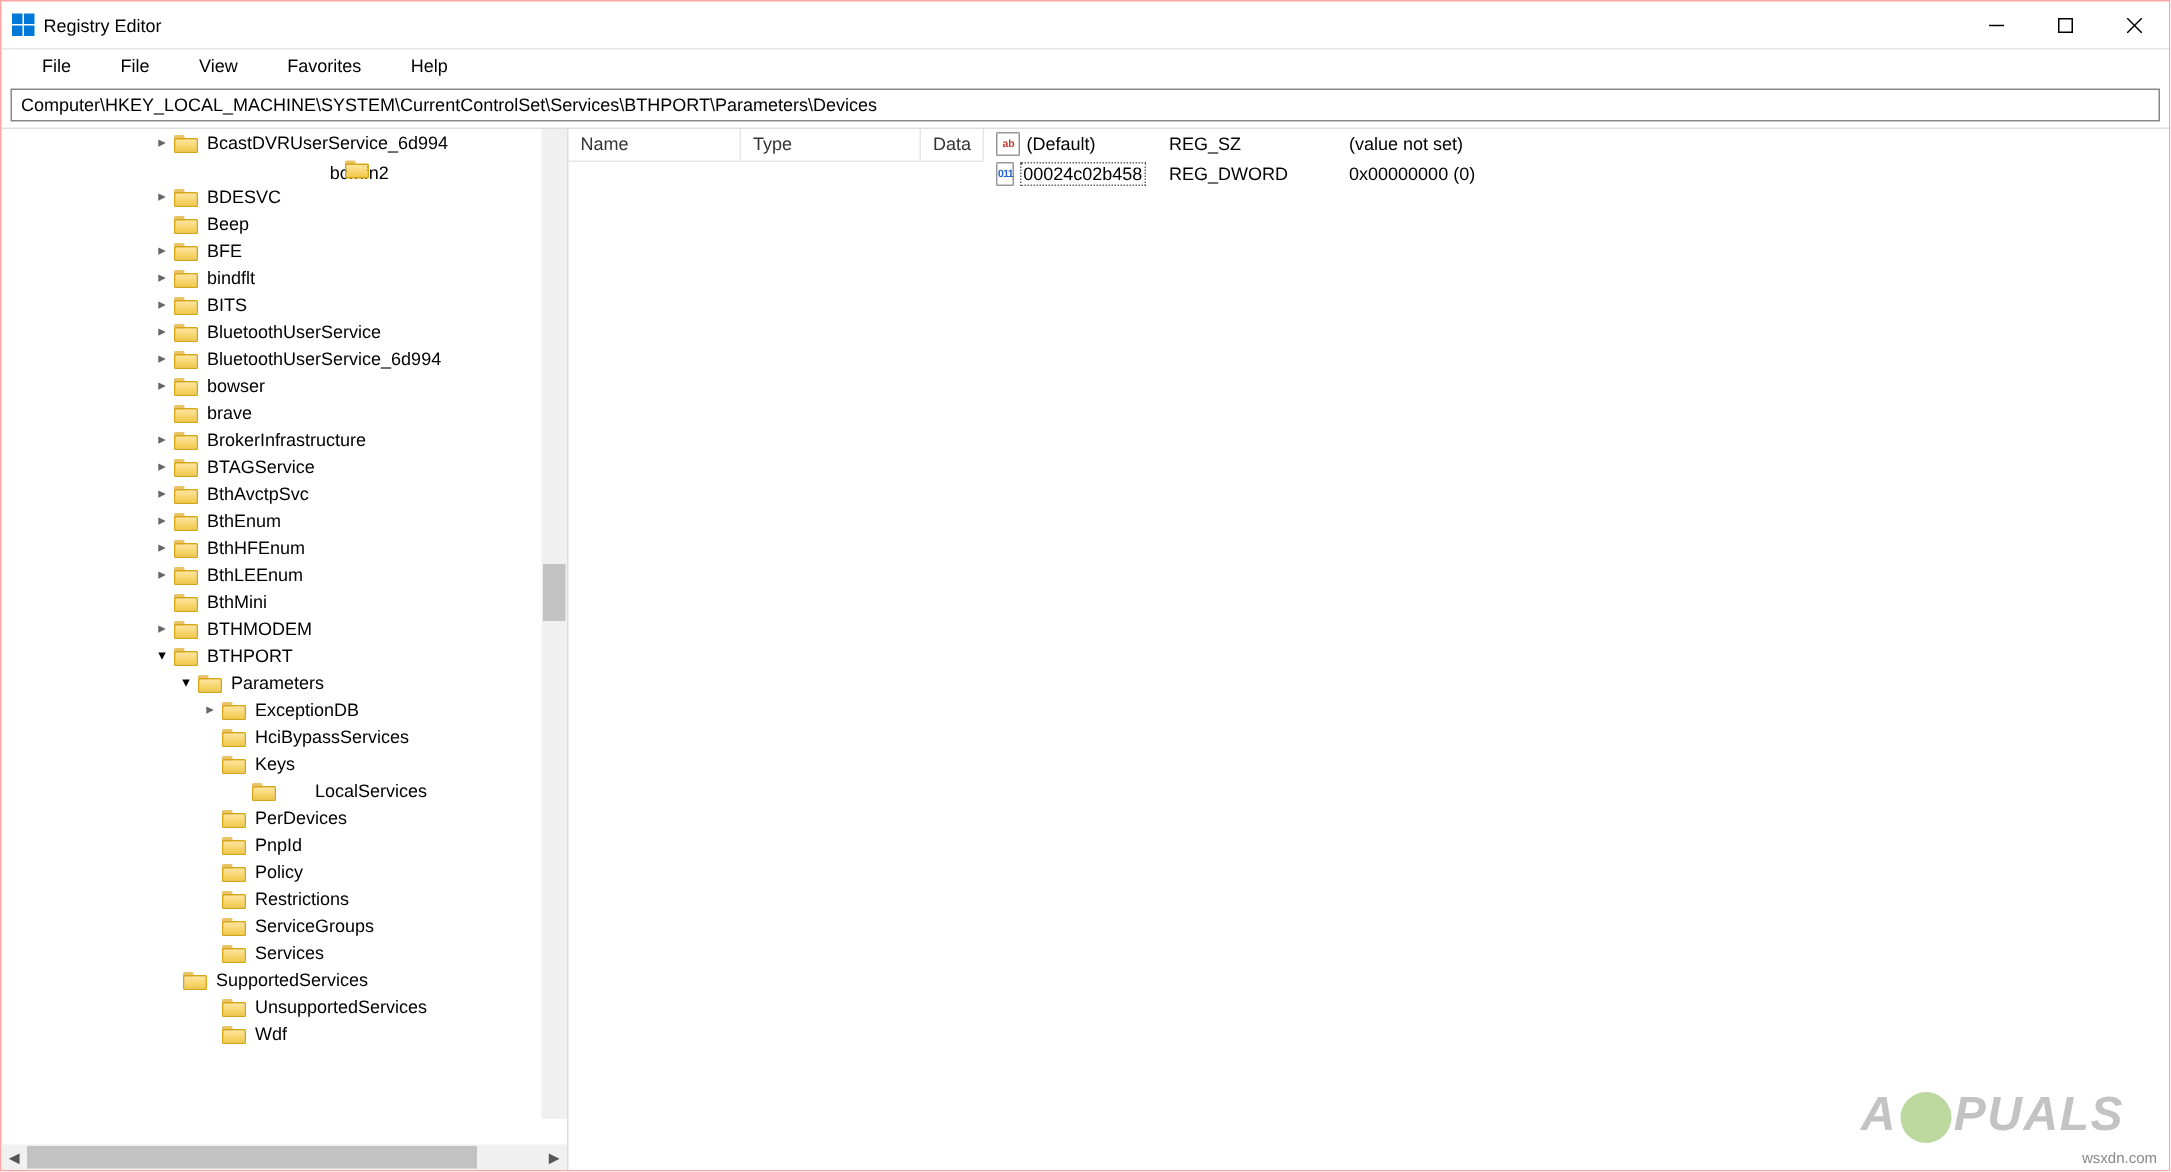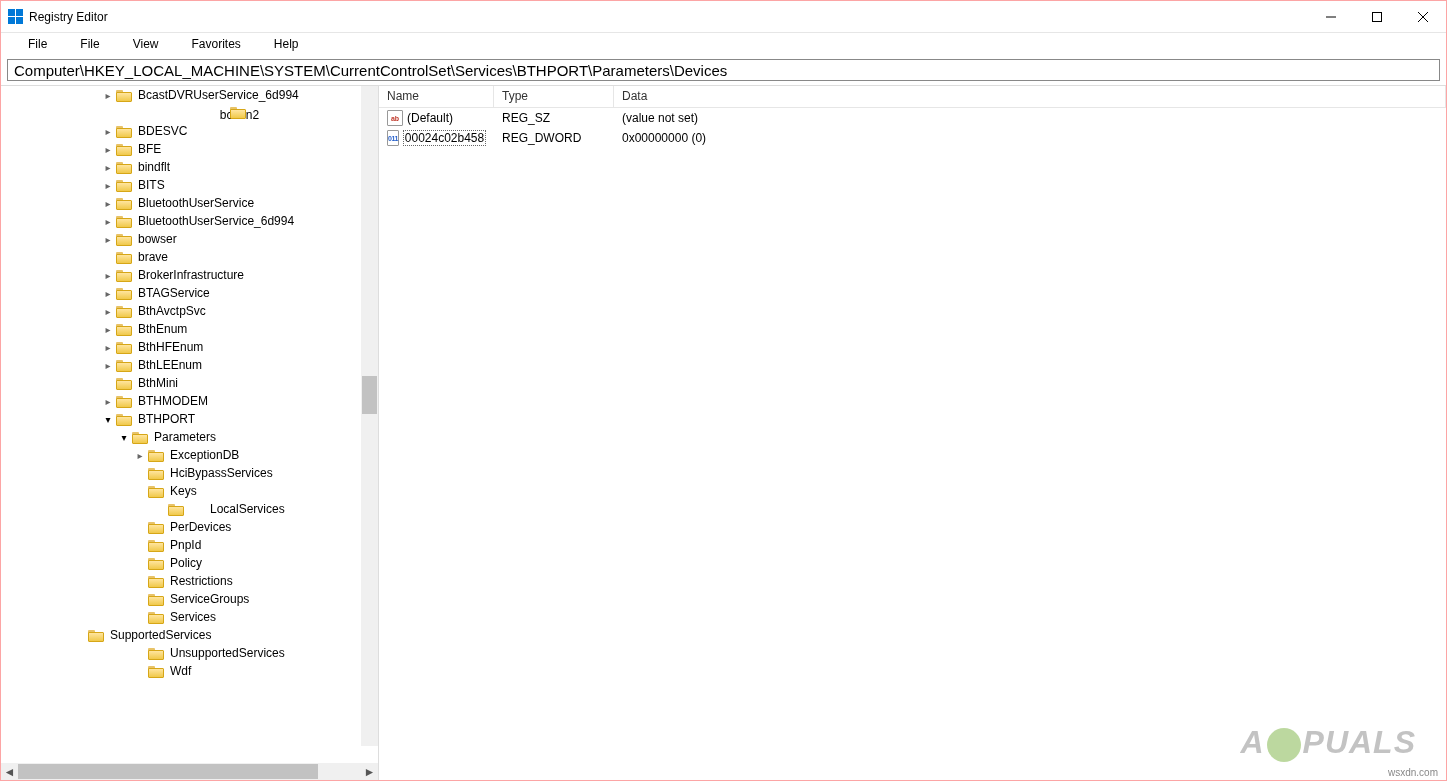--- a/index.html
+++ b/index.html
@@ -8,40 +8,40 @@
   .titlebar { height:32px; display:flex; align-items:center; padding:0 0 0 6px; border-bottom:1px solid #e6e6e6; }
   .titlebar .app-icon { width:16px; height:16px; margin-right:6px; display:flex; flex-wrap:wrap; }
   .app-icon .sq { width:7px; height:7px; background:#0078d7; margin:0.5px; }
   .titlebar .title { flex:0 0 auto; }
   .titlebar .spacer { flex:1; }
   .win-btns { display:flex; height:100%; }
   .win-btn { width:46px; display:flex; align-items:center; justify-content:center; }
   .win-btn svg { pointer-events:none; }
   .menubar { height:22px; display:flex; align-items:center; padding:0 4px; gap:2px; }
   .menu-item { padding:2px 8px;margin-left:15px; }
-  .addressbar { border:1px solid #888; margin:4px 6px; height:22px; display:flex; align-items:center; padding:0 6px; font-size:15px; }
+  .addressbar { border:1px solid #888; margin:4px 6px; height:22px; display:flex; align-items:center; padding:0 6px; font-size:12px; }
   .content { flex:1; display:flex; border-top:1px solid #ddd; min-height:0; }
   .tree-panel { width:378px; border-right:1px solid #ddd; position:relative; display:flex; flex-direction:column; min-height:0; }
   .tree-scroll { flex:1; overflow:hidden; position:relative; }
   .tree-inner { position:absolute; left:0; right:0; top:0; }
   .tree-row { height:18px; display:flex; align-items:center; white-space:nowrap; }
   .expander { width:14px; height:14px; display:flex; align-items:center; justify-content:center; color:#666; font-size:10px; margin-right:1px; }
   .expander.open { color:#000; }
   .folder-icon { width:16px; height:13px; margin-right:4px; position:relative; }
   .folder-icon::before { content:""; position:absolute; left:0; top:1px; width:7px; height:3px; background:#e8c368; border-radius:1px 1px 0 0; }
   .folder-icon::after { content:""; position:absolute; left:0; top:3px; width:16px; height:10px; background:linear-gradient(#ffe59e,#f0c94a); border:1px solid #d6a617; border-radius:1px; box-sizing:border-box; }
   .tree-label { padding:0 2px; }
   .tree-label.selected { border:1px dotted #888; background:#f0f0f0; padding:0 1px; }
   .vscrollbar { position:absolute; right:0; top:0; bottom:17px; width:17px; background:#f0f0f0; }
   .vscrollbar .thumb { position:absolute; left:1px; right:1px; top:290px; height:38px; background:#c2c2c2; }
   .hscrollbar { height:17px; background:#f0f0f0; display:flex; align-items:center; position:relative; }
   .hscrollbar .arrow { width:17px; height:17px; display:flex; align-items:center; justify-content:center; color:#555; }
   .hscrollbar .track { flex:1; height:17px; position:relative; }
   .hscrollbar .thumb { position:absolute; top:1px; bottom:1px; left:0; width:300px; background:#c2c2c2; }
-  .values-panel { flex:1; display:flex; flex-direction:column; }
+  .values-panel { flex:1; display:flex; flex-direction:row; }
   .vals-header { height:22px; display:flex; border-bottom:1px solid #e6e6e6; }
   .vals-header .col { padding:3px 8px; border-right:1px solid #e6e6e6; font-weight:400; color:#333; }
   .col-name { width:115px; }
   .col-type { width:120px; }
   .col-data { flex:1; }
   .val-row { height:20px; display:flex; }
   .val-row .cell { padding:1px 8px; display:flex; align-items:center; gap:4px; }
   .val-icon { width:16px; height:16px; border:1px solid #999; display:flex; align-items:center; justify-content:center; font-size:7px; font-weight:bold; border-radius:1px; }
   .val-icon.str { color:#c0392b; background:#fff; }
   .val-icon.bin { color:#2962cc; background:#fff; letter-spacing:-0.5px;}
@@ -111,20 +111,25 @@
               <span class="expander"></span>
               <span class="folder-icon"></span>
               <span class="tree-label">bcmfn2</span>
             </div>
             <div class="tree-row" style="padding-left: 100px;">
               <span class="expander">▸</span>
               <span class="folder-icon"></span>
               <span class="tree-label">BDESVC</span>
             </div>
             <div class="tree-row" style="padding-left: 100px;">
+              <span class="expander"></span>
+              <span class="folder-icon"></span>
+              <span class="tree-label">Beep</span>
+            </div>
+            <div class="tree-row" style="padding-left: 100px;">
               <span class="expander">▸</span>
               <span class="folder-icon"></span>
               <span class="tree-label">BFE</span>
             </div>
             <div class="tree-row" style="padding-left: 100px;">
               <span class="expander">▸</span>
               <span class="folder-icon"></span>
               <span class="tree-label">bindflt</span>
             </div>
             <div class="tree-row" style="padding-left: 100px;">
@@ -245,21 +250,21 @@
             <div class="tree-row" style="padding-left: 132px;">
               <span class="expander"></span>
               <span class="folder-icon"></span>
               <span class="tree-label">ServiceGroups</span>
             </div>
             <div class="tree-row" style="padding-left: 132px;">
               <span class="expander"></span>
               <span class="folder-icon"></span>
               <span class="tree-label">Services</span>
             </div>
-            <div class="tree-row" style="padding-left: 72px;">
+            <div class="tree-row" style="padding-left: 106px;">
               <span class="expander"></span>
               <span class="folder-icon"></span>
               <span class="tree-label">SupportedServices</span>
             </div>
             <div class="tree-row" style="padding-left: 132px;">
               <span class="expander"></span>
               <span class="folder-icon"></span>
               <span class="tree-label">UnsupportedServices</span>
             </div>
             <div class="tree-row" style="padding-left: 132px;">

